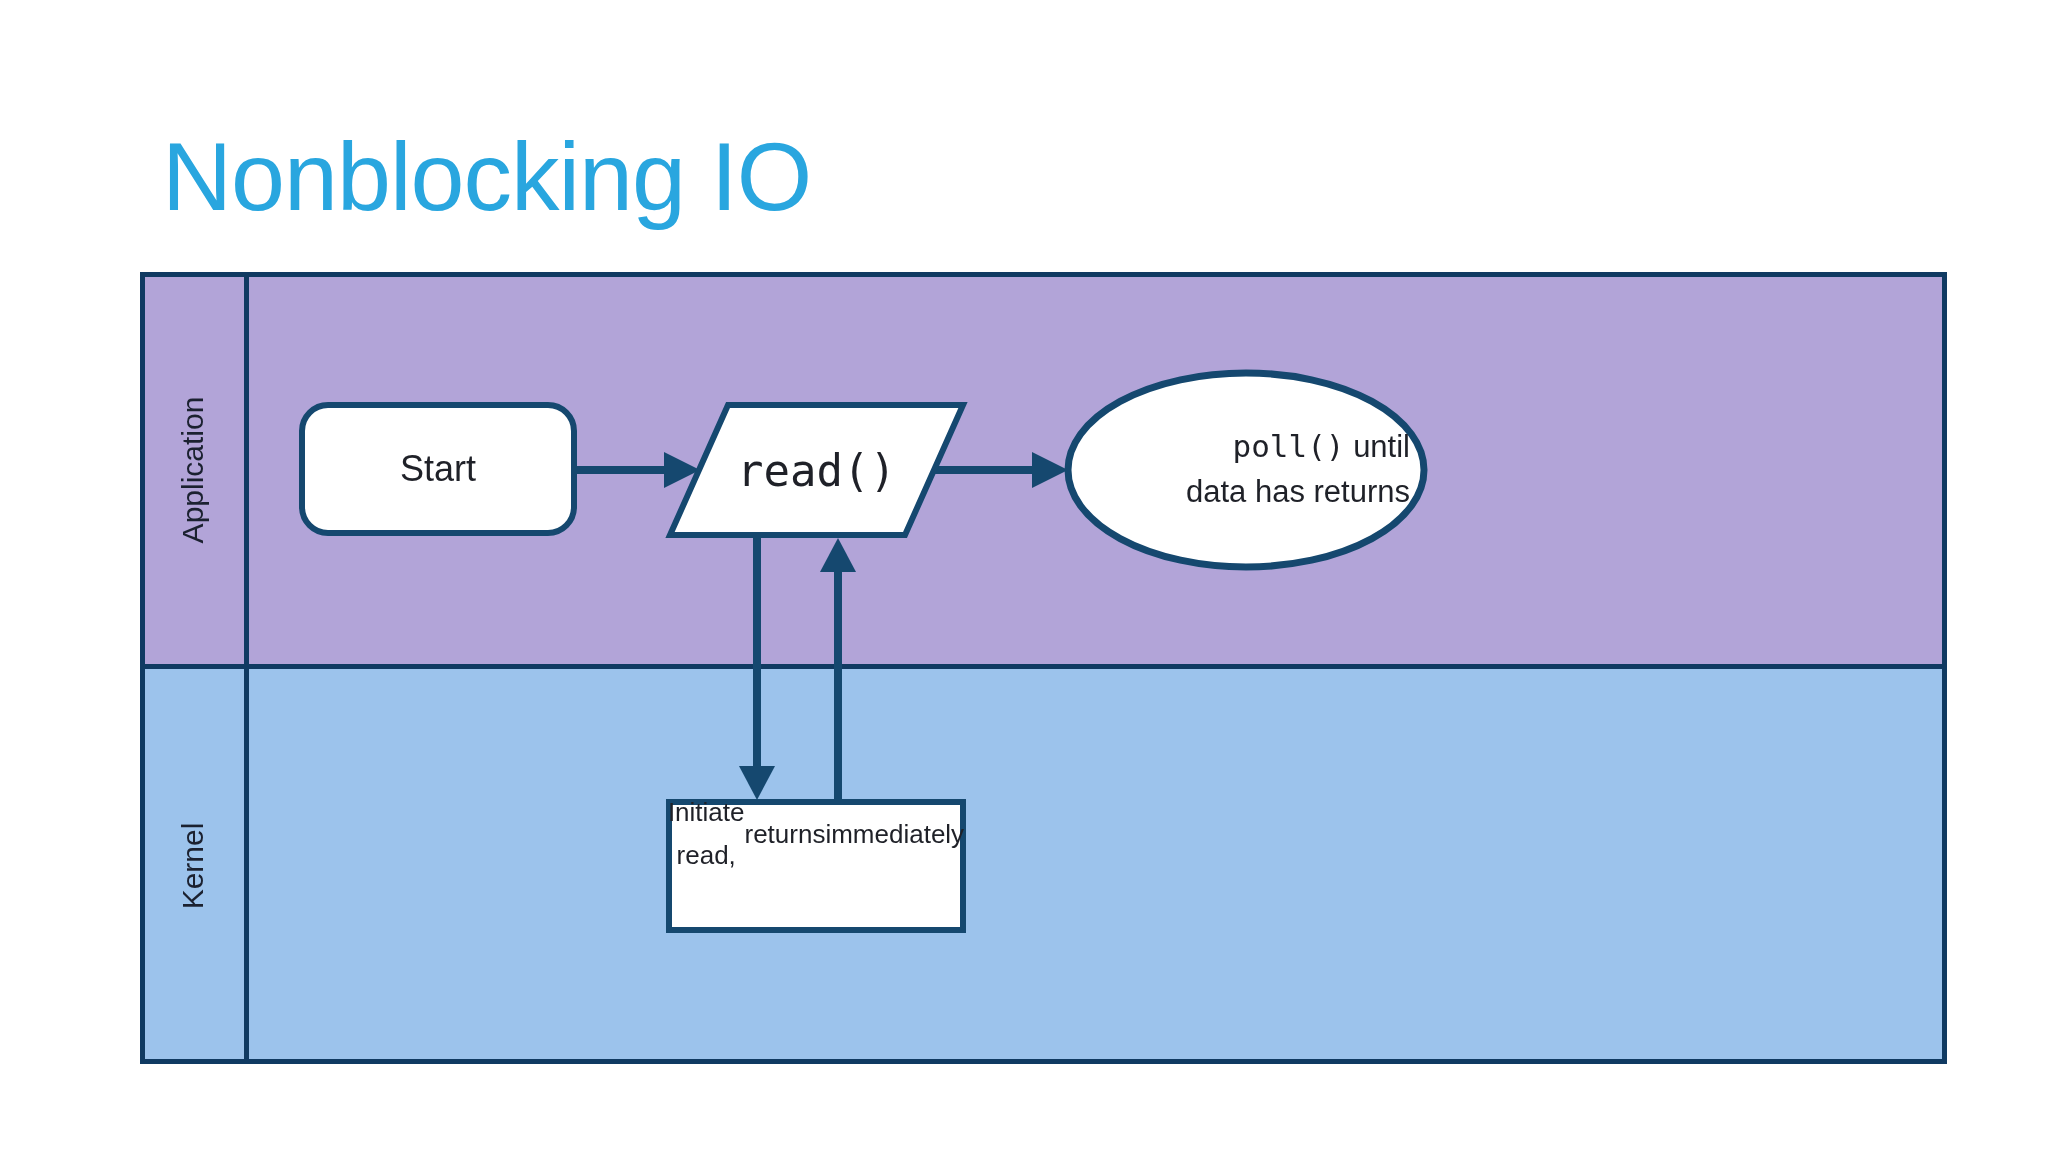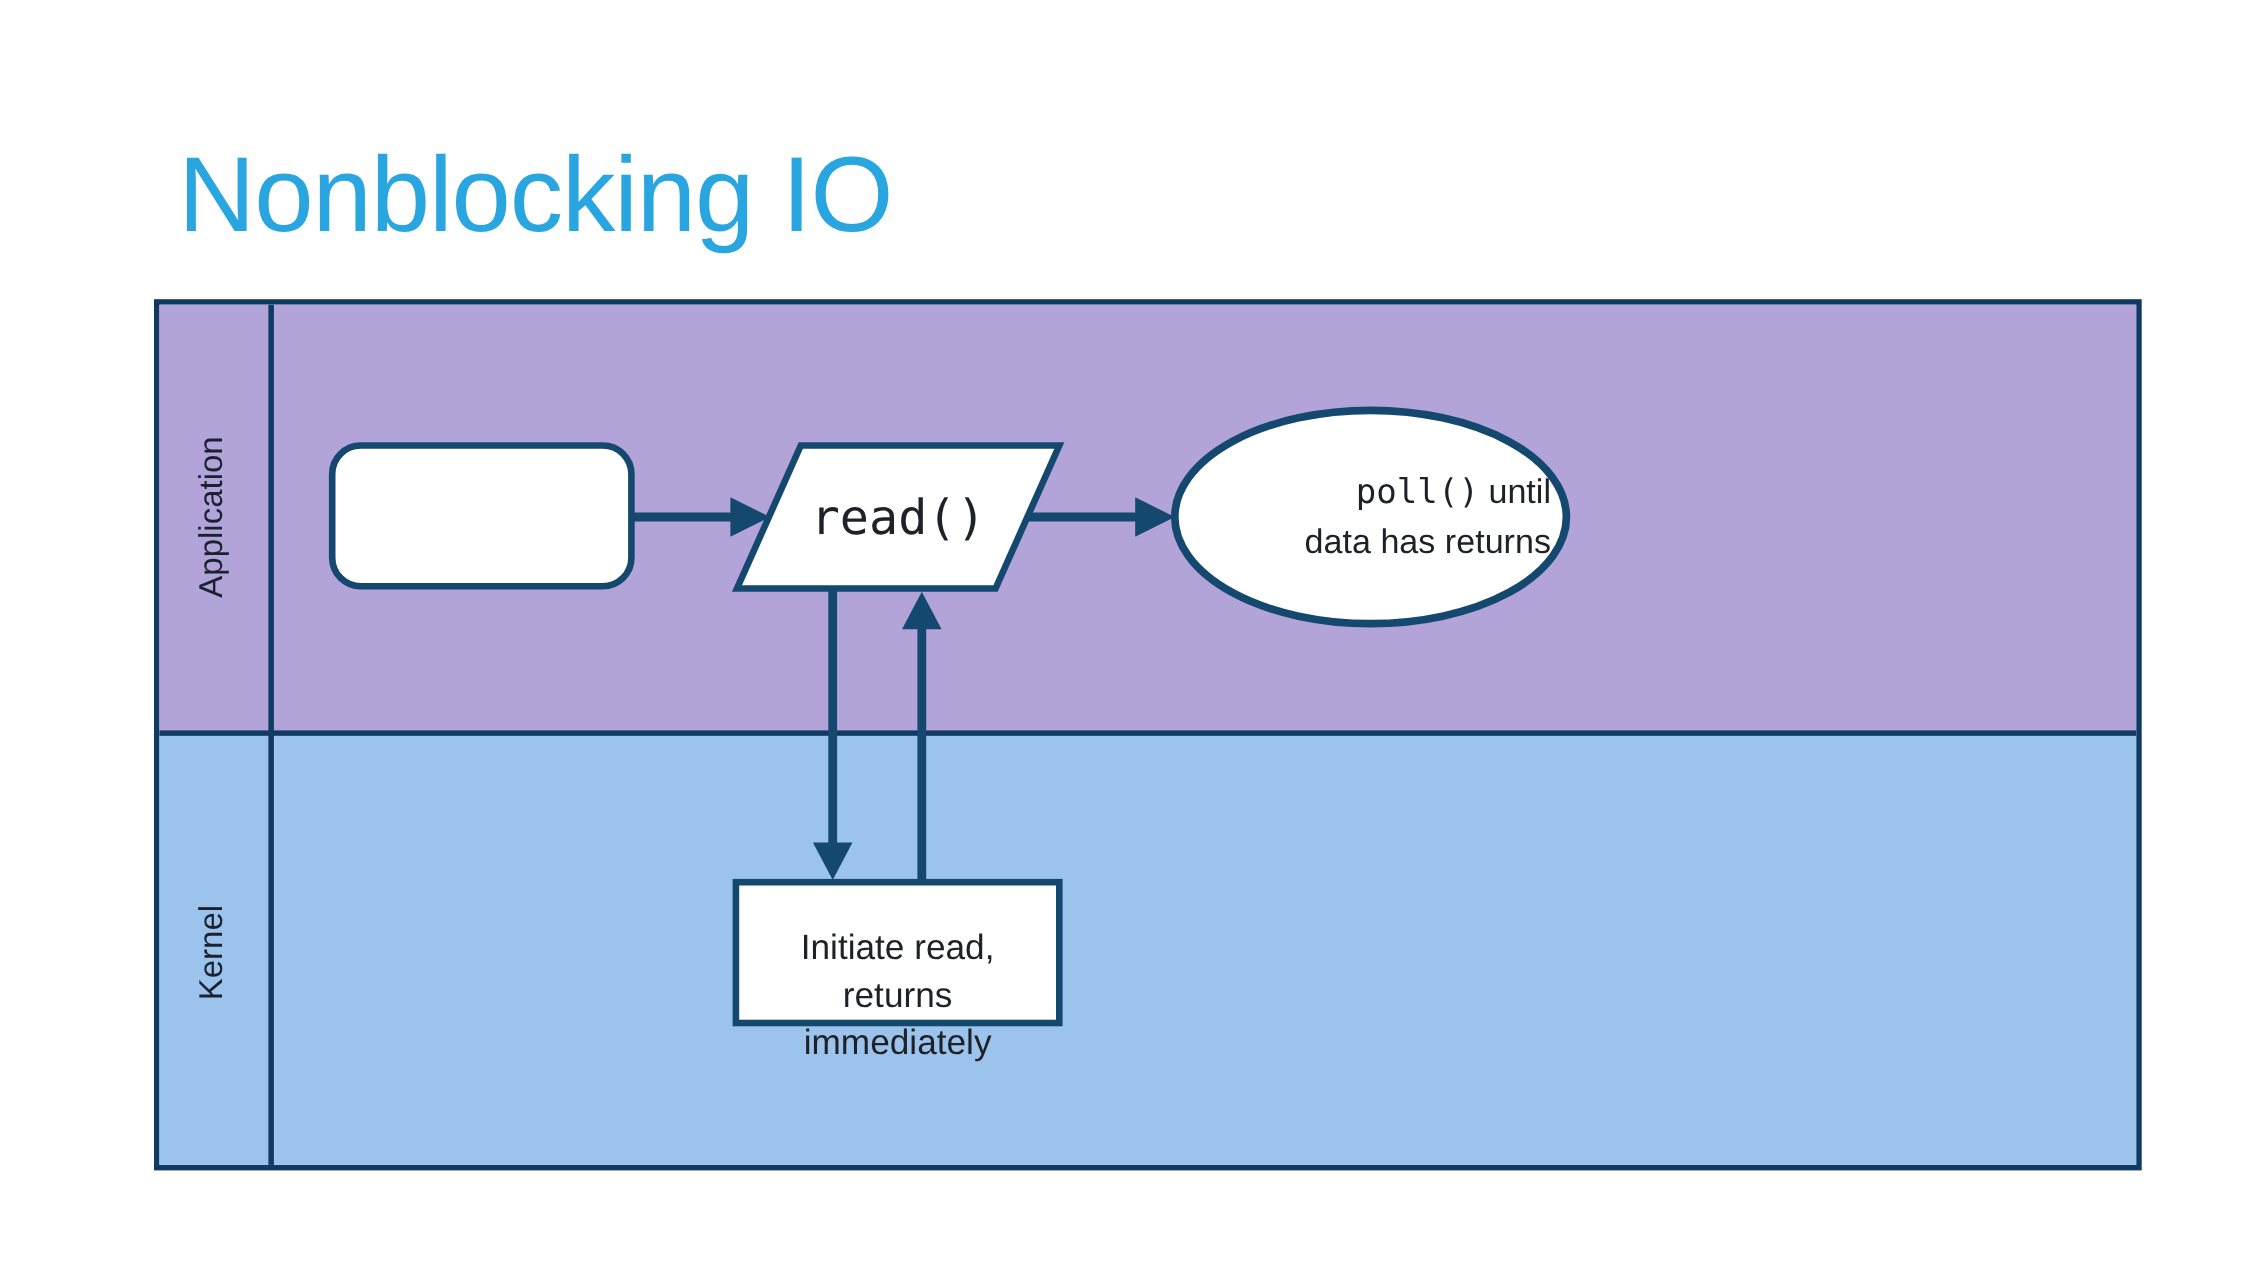--- a/index.html
+++ b/index.html
@@ -84,22 +84,22 @@
     justify-content: center;
     text-align: center;
     color: #1F2128;
   }
   .start-label    { left: 302px; top: 405px; width: 272px; height: 128px; font-size: 36px; }
   .read-label     { left: 670px; top: 405px; width: 293px; height: 130px;
                     font-family: "DejaVu Sans Mono", monospace; font-size: 44px; }
   .poll-label     { left: 1140px; top: 424px; width: 270px; height: 92px;
                     display: block; text-align: right; font-size: 31px; line-height: 45px; }
   .poll-label .code { font-family: "DejaVu Sans Mono", monospace; font-size: 31px; }
-  .initiate-label { left: 669px; top: 840px; width: 294px; height: 128px;
-                    flex-direction: column; font-size: 32px; line-height: 43px; }
+  .initiate-label { left: 669px; top: 770px; width: 294px; height: 128px;
+                    flex-direction: row; font-size: 26px; line-height: 43px; }
 </style>
 </head>
 <body>
 
 <div class="canvas">
 
   <div class="slide-title">Nonblocking IO</div>
 
   <div class="frame">
     <div class="lane lane-application"></div>
@@ -123,20 +123,21 @@
 
     <line class="edge" x1="838" y1="802" x2="838" y2="570" stroke-width="8"></line>
     <polygon class="head" points="820,572 856,572 838,538"></polygon>
 
     <rect class="shape" x="302" y="405" width="272" height="128" rx="26" stroke-width="6"></rect>
     <polygon class="shape" points="728,405 963,405 905,535 670,535" stroke-width="6"></polygon>
     <ellipse class="shape" cx="1246" cy="470" rx="178" ry="97" stroke-width="7"></ellipse>
     <rect class="shape" x="669" y="802" width="294" height="128" stroke-width="6"></rect>
   </svg>
 
+  <div class="node-label start-label">Start</div>
 
   <div class="node-label read-label">read()</div>
 
   <div class="node-label poll-label">
     <div><span class="code">poll()</span><span> until</span></div>
     <div>data has returns</div>
   </div>
 
   <div class="node-label initiate-label">
     <div>Initiate read,</div>

